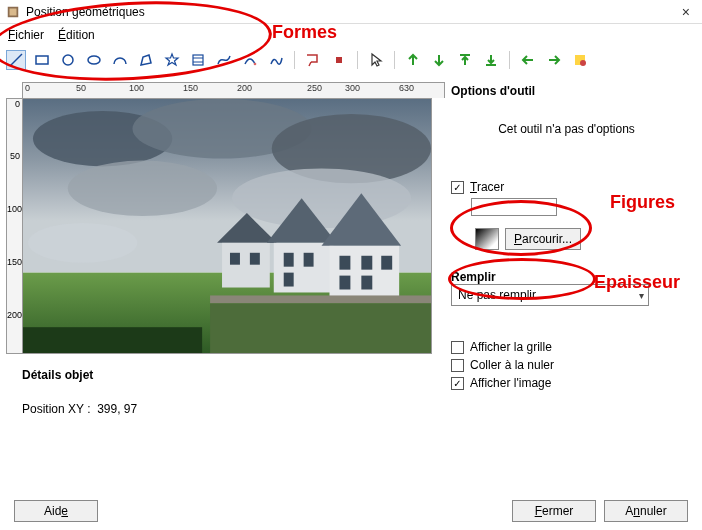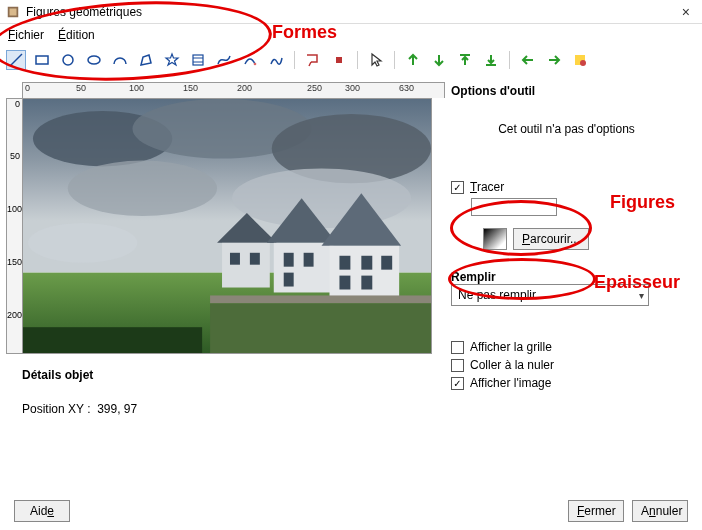--- a/index.html
+++ b/index.html
@@ -87,21 +87,21 @@
     overflow: hidden;
     position: relative;
   }
   .img-svg { width: 100%; height: 100%; display: block; }
   .sidebar {
     flex: 1;
     padding: 6px 20px 0 6px;
   }
   .opt-title { font-weight: bold; margin: 2px 0 24px 0; }
   .opt-msg { text-align: center; margin-bottom: 44px; }
-  .row { display: flex; align-items: center; margin: 6px 12px; gap: 6px; }
+  .row { display: flex; align-items: center; margin: 6px 4px; gap: 6px; }
   .inset-col {
     margin-left: 20px;
     display: flex;
     flex-direction: column;
     gap: 6px;
   }
   .colorbox {
     width: 86px; height: 18px;
     border: 1px solid #888;
     background: #fff;
@@ -137,21 +137,21 @@
   }
   .bottom-bar {
     position: absolute;
     bottom: 8px;
     left: 0; right: 0;
     display: flex;
     padding: 0 14px;
     gap: 8px;
   }
   .bottom-bar .spacer { flex: 1; }
-  .bottom-bar .btn { width: 56px; text-align: center; }
+  .bottom-bar .btn { width: 84px; text-align: center; }
   .details {
     padding: 6px 12px 0 16px;
   }
   .details-title { font-weight: bold; margin: 8px 0 20px 0; }
   .pos-row { margin-bottom: 36px; }
 
   
   .annot {
     position: absolute;
     pointer-events: none;
@@ -171,21 +171,21 @@
   }
 </style>
 </head>
 <body>
 
 <div class="titlebar">
   <svg class="titlebar-icon" viewBox="0 0 16 16">
       <rect x="2" y="2" width="12" height="12" fill="#8b6c4f"></rect>
       <rect x="4" y="4" width="8" height="8" fill="#d9b98c"></rect>
     </svg>
-  <div class="titlebar-title">Figures géométriques</div>
+  <div class="titlebar-title">Position géométriques</div>
   <div class="close-x">×</div>
 </div>
 
 <div class="menubar">
   <span><u>F</u>ichier</span>
   <span><u>É</u>dition</span>
 </div>
 
 <div class="toolbar">
   <div class="tb-btn sel">

